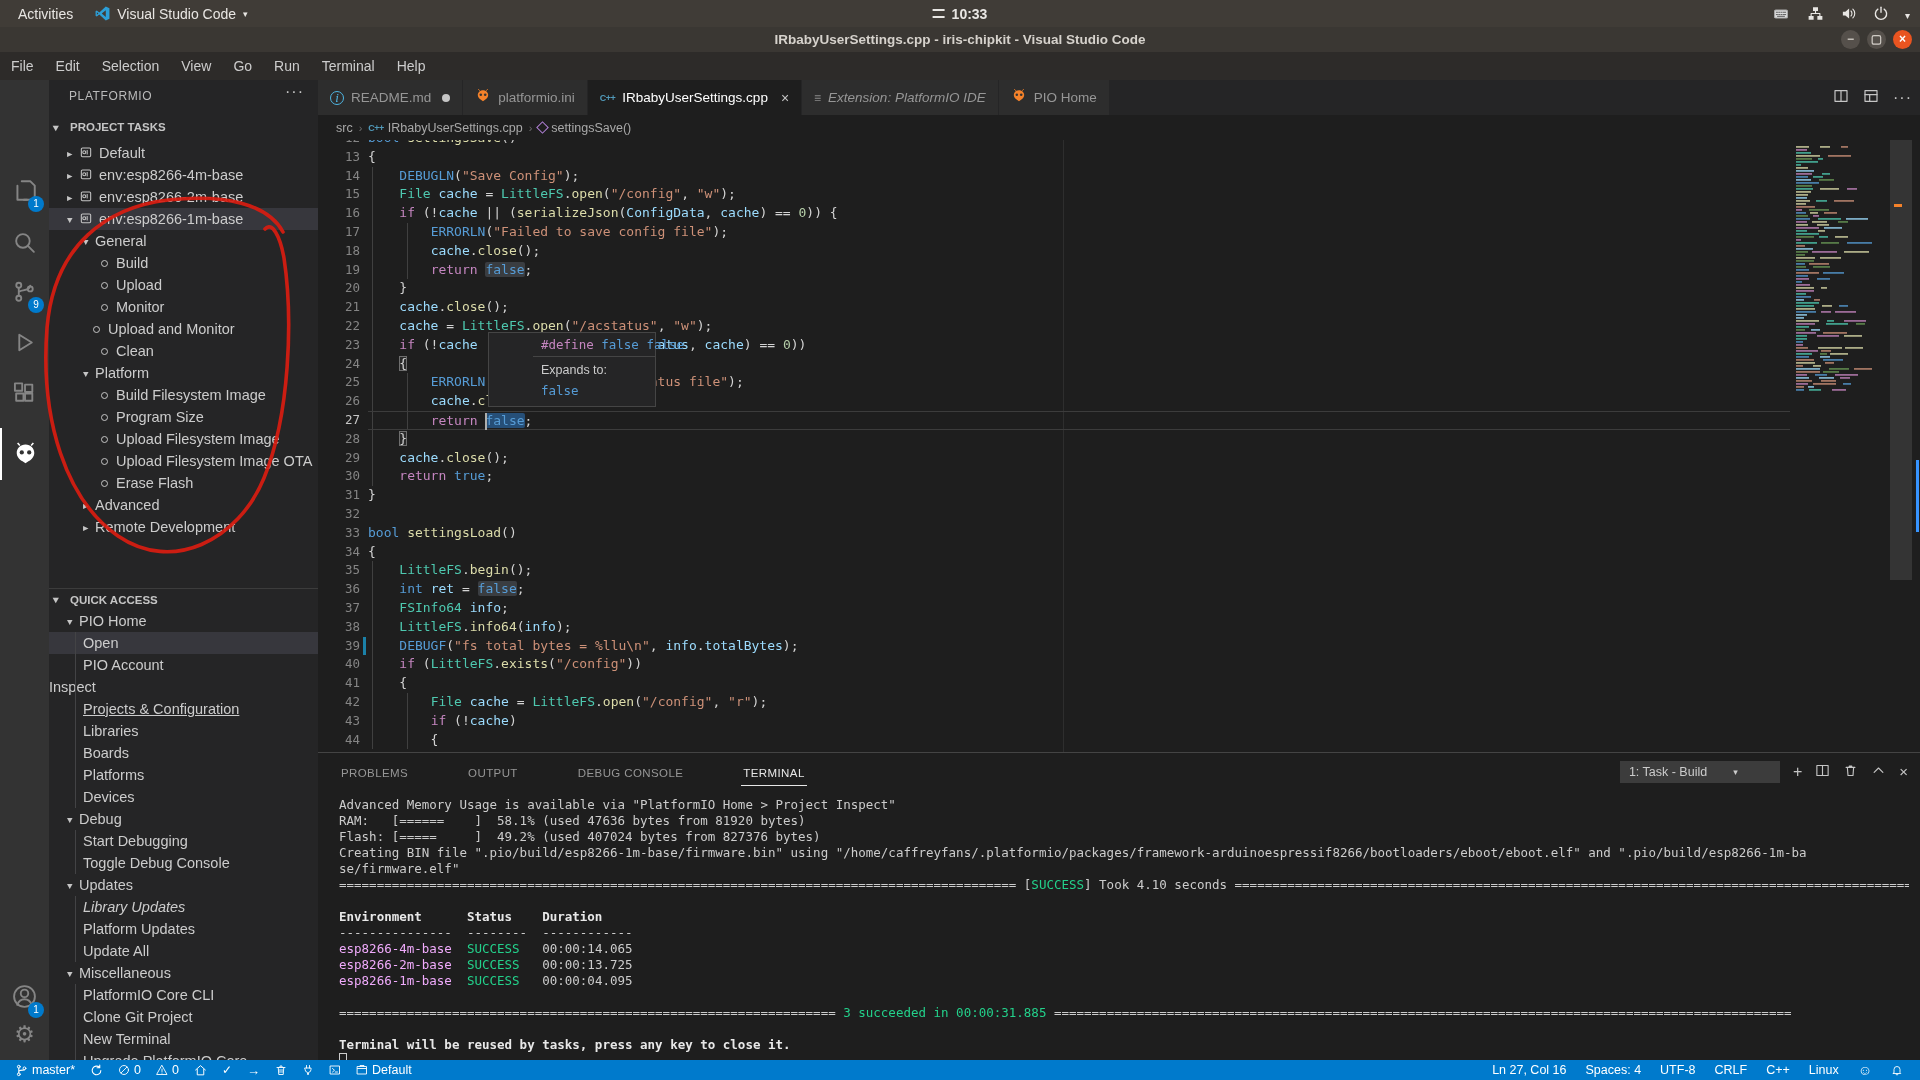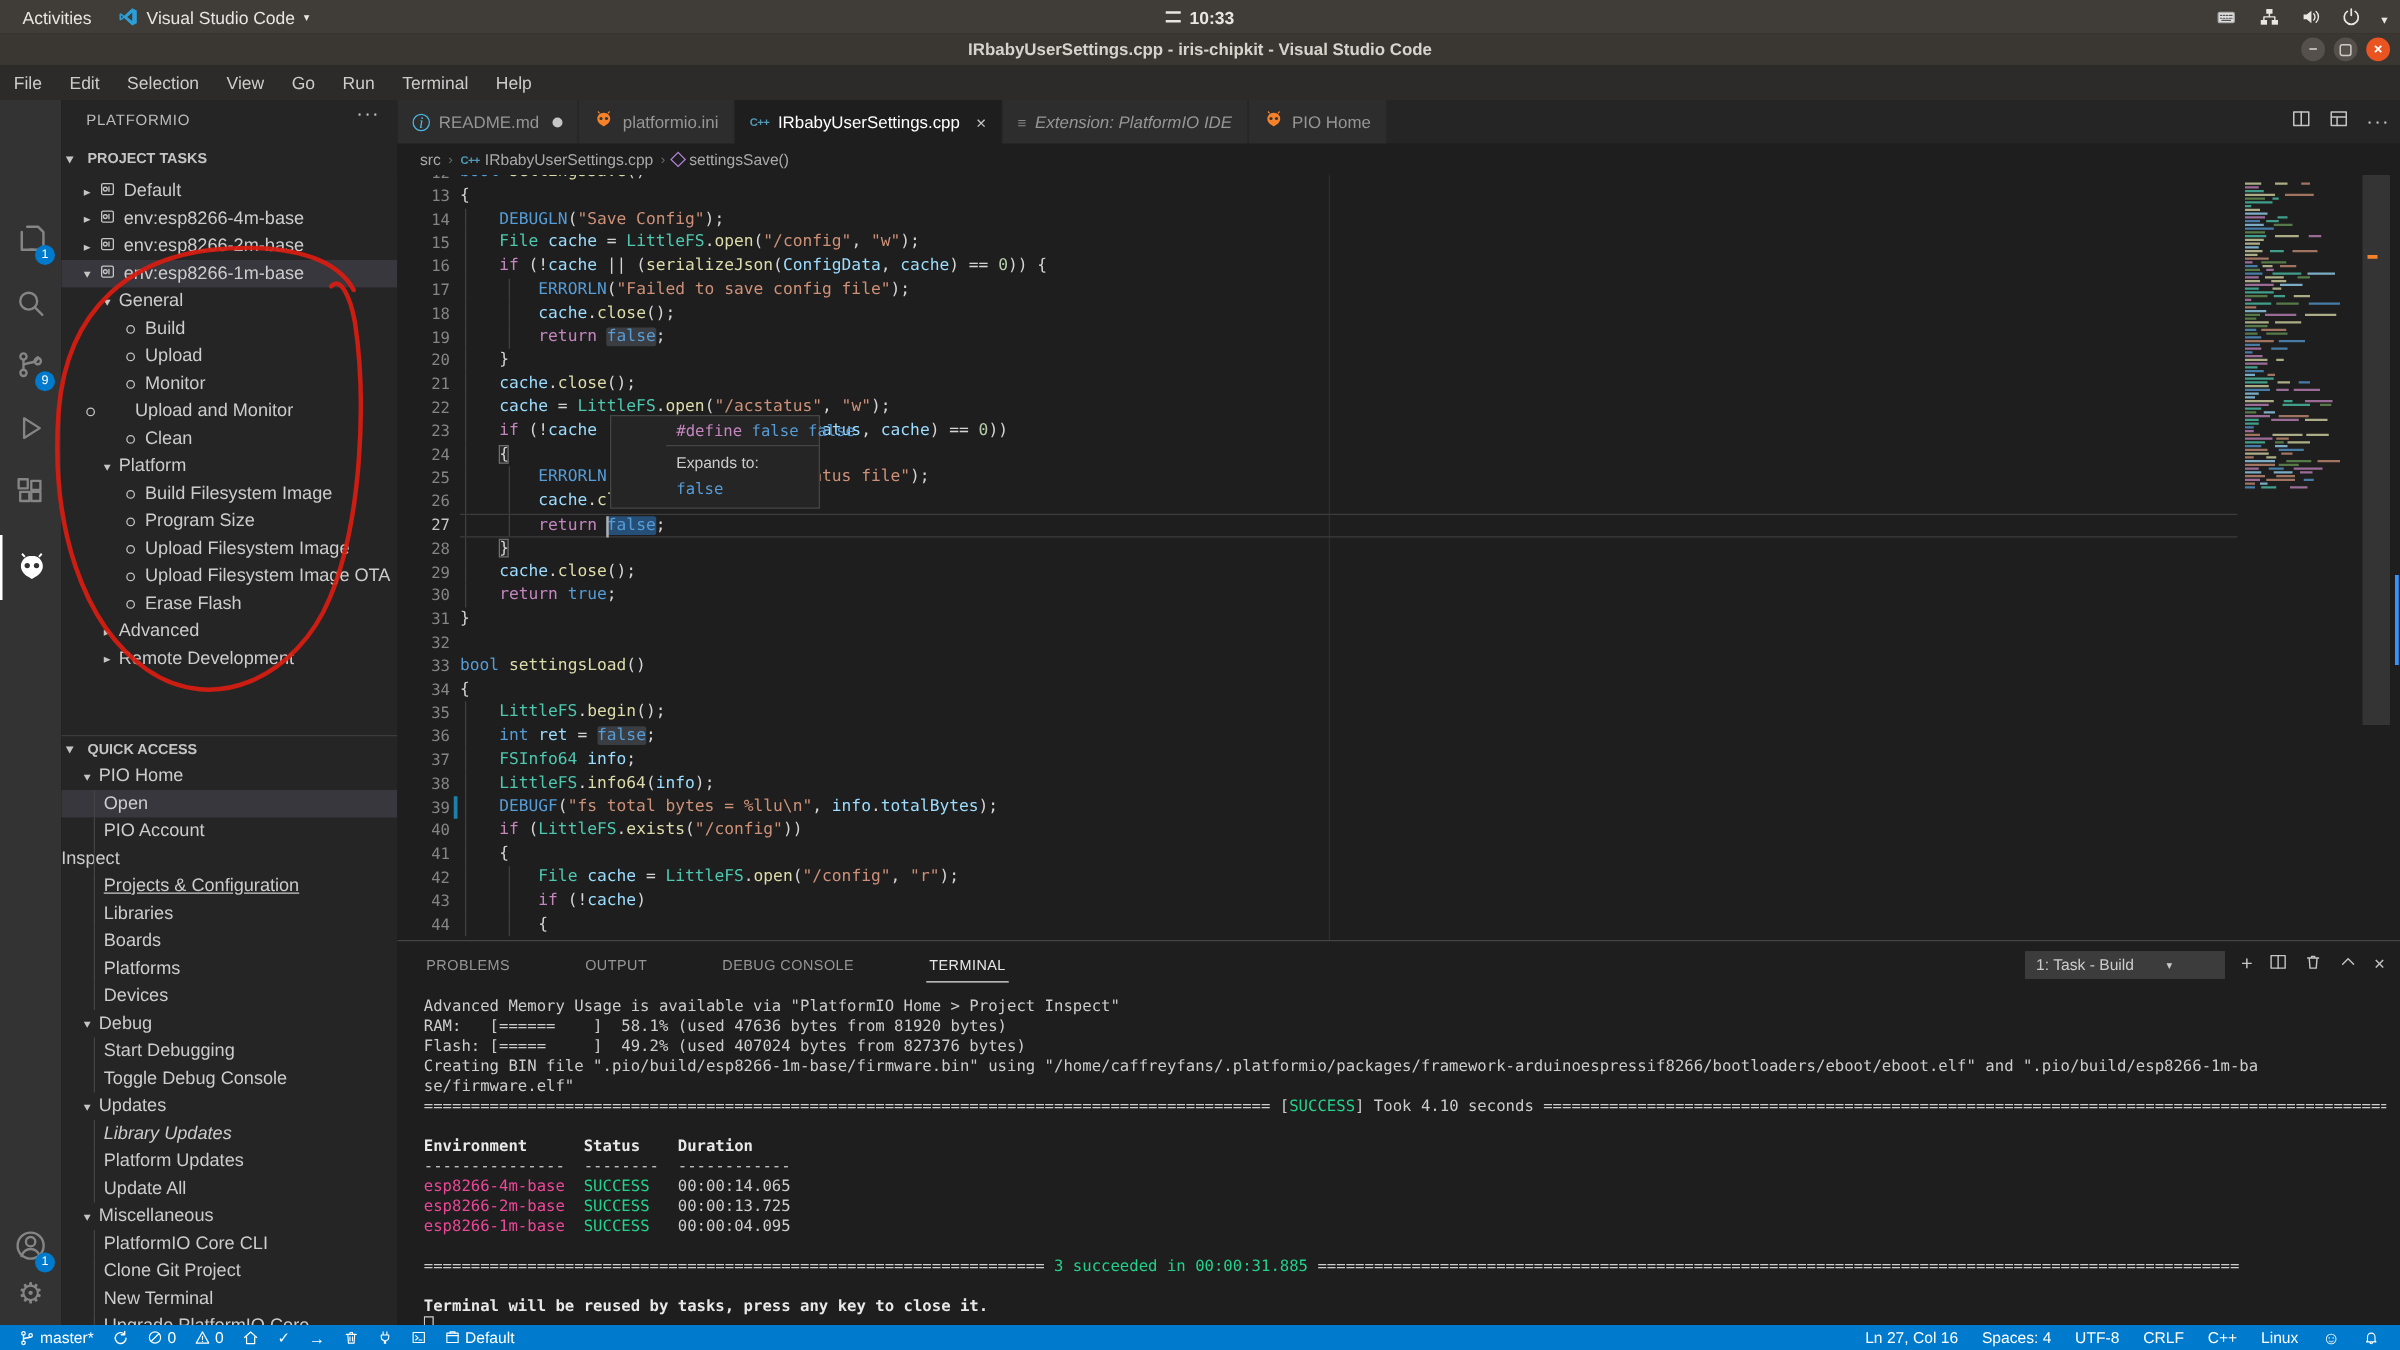--- a/index.html
+++ b/index.html
@@ -110,21 +110,21 @@
   .panel { position:absolute; left:0; top:672px; width:1602px; height:308px; background:#1e1e1e; border-top:1px solid #444444; }
   .panel-hdr { position:absolute; left:0; top:0; width:1602px; height:38px; display:flex; align-items:center; padding:0 12px 0 21px;gap:32px; }
   .panel-tab { font-size:11.5px; letter-spacing:.4px; color:#969696; margin-right:24px; padding:8px 2px 6px; }
   .panel-tab.active { color:#e7e7e7; border-bottom:1px solid #e7e7e7; }
   .panel-right { margin-left:auto; display:flex; align-items:center; gap:13px; color:#c5c5c5; }
   .task-select { display:flex; align-items:center; gap:26px; background:#3c3c3c; border:1px solid #3c3c3c; color:#cccccc;
                  font-size:12.5px; padding:3px 8px; min-width:160px; }
   .terminal { position:absolute; left:21px; top:44px; width:1570px; height:264px; overflow:hidden;
               font-family:"DejaVu Sans Mono", monospace; font-size:12.5px; color:#cccccc; }
   .tline { height:16px; line-height:16px; white-space:pre; }
-  .tg{color:#23d18b} .tc{color:#ec4899} .tb{color:#e8e8e8; font-weight:bold;}
+  .tg{color:#23d18b} .tc{color:#f0abfc} .tb{color:#e8e8e8; font-weight:bold;}
   .tcursor { display:inline-block; width:8px; height:14px; border:1px solid #cccccc; vertical-align:-2px; }
 
   
   .statusbar { position:absolute; left:0; top:1060px; width:1920px; height:20px; background:#007acc; color:#ffffff;
                font-size:12.5px; display:flex; align-items:center; }
   .sb-left { display:flex; align-items:center; gap:5px; padding-left:10px; }
   .sb-right { margin-left:auto; display:flex; align-items:center; gap:9px; padding-right:12px; }
   .sb-item { display:flex; align-items:center; gap:4px; padding:0 5px; white-space:nowrap; }
   .sb-item svg { display:block; }
 
@@ -312,21 +312,21 @@
           <span>Build</span>
         </div>
         <div class="tree-row" style="padding-left: 52px;">
           <span class="circle-ico"></span>
           <span>Upload</span>
         </div>
         <div class="tree-row" style="padding-left: 52px;">
           <span class="circle-ico"></span>
           <span>Monitor</span>
         </div>
-        <div class="tree-row" style="padding-left: 20px; gap: 24px;">
+        <div class="tree-row" style="padding-left: 44px;">
           <span class="circle-ico"></span>
           <span>Upload and Monitor</span>
         </div>
         <div class="tree-row" style="padding-left: 52px;">
           <span class="circle-ico"></span>
           <span>Clean</span>
         </div>
         <div class="tree-row" style="padding-left: 34px;">
           <span class="chev">▾</span>
           <span>Platform</span>

